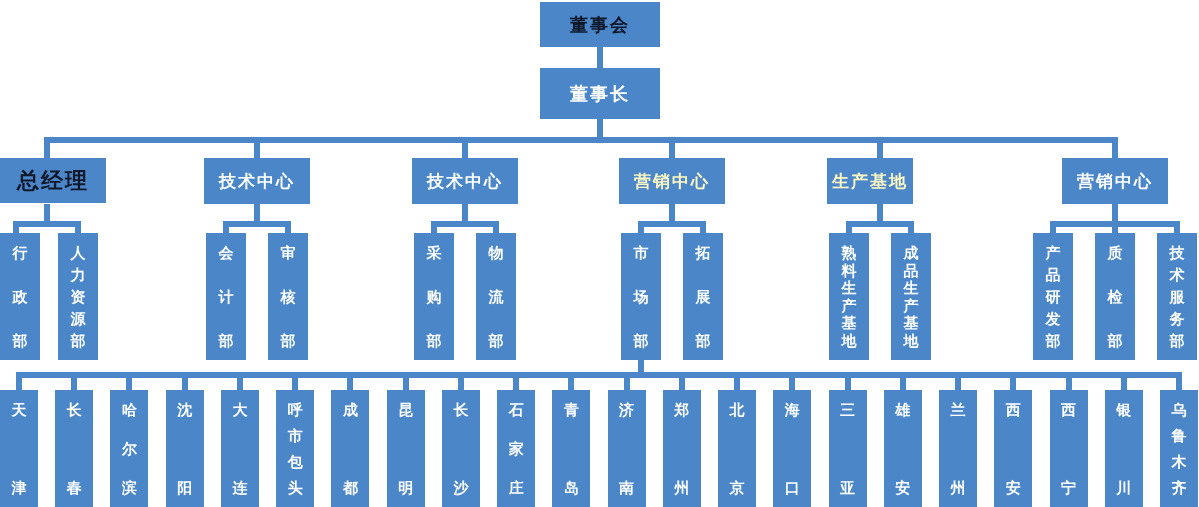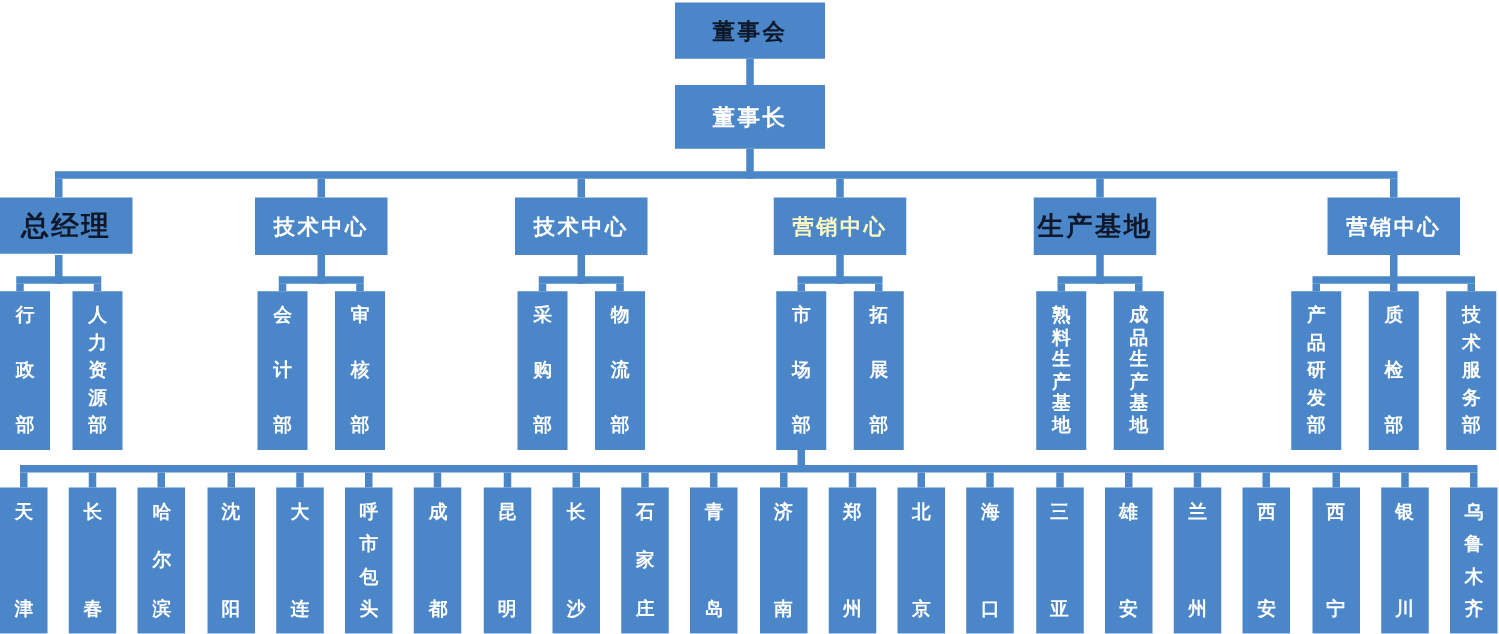--- a/index.html
+++ b/index.html
@@ -98,21 +98,21 @@
       <span>场</span>
       <span>部</span>
     </div>
     <div class="line" style="left: 700px; top: 227px; width: 6px; height: 6px; background: rgb(74, 134, 200);"></div>
     <div class="box vbox" style="left: 683px; top: 233px; width: 40px; height: 127px; background: rgb(74, 134, 200); color: rgb(255, 255, 255);">
       <span>拓</span>
       <span>展</span>
       <span>部</span>
     </div>
     <div class="line" style="left: 877px; top: 143px; width: 6px; height: 15px; background: rgb(74, 134, 200);"></div>
-    <div class="box hbox" style="left: 827px; top: 158px; width: 98px; height: 46px; font-size: 21px; background: rgb(74, 134, 200); color: #0f172a;">生产基地</div>
+    <div class="box hbox" style="left: 827px; top: 158px; width: 86px; height: 46px; font-size: 17px; background: rgb(74, 134, 200); color: #fef9c3;">生产基地</div>
     <div class="line" style="left: 877px; top: 204px; width: 6px; height: 23px; background: rgb(74, 134, 200);"></div>
     <div class="line" style="left: 846px; top: 221px; width: 68px; height: 6px; background: rgb(74, 134, 200);"></div>
     <div class="line" style="left: 846px; top: 227px; width: 6px; height: 6px; background: rgb(74, 134, 200);"></div>
     <div class="box vbox" style="left: 829px; top: 233px; width: 40px; height: 127px; background: rgb(74, 134, 200); color: rgb(255, 255, 255);">
       <span>熟</span>
       <span>料</span>
       <span>生</span>
       <span>产</span>
       <span>基</span>
       <span>地</span>

